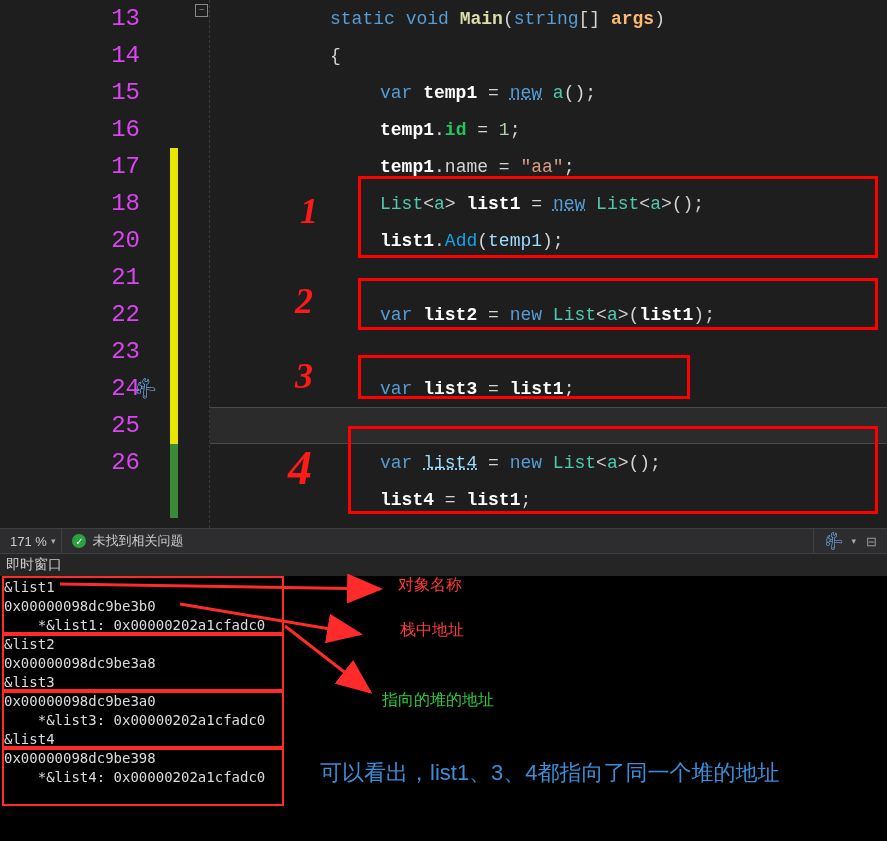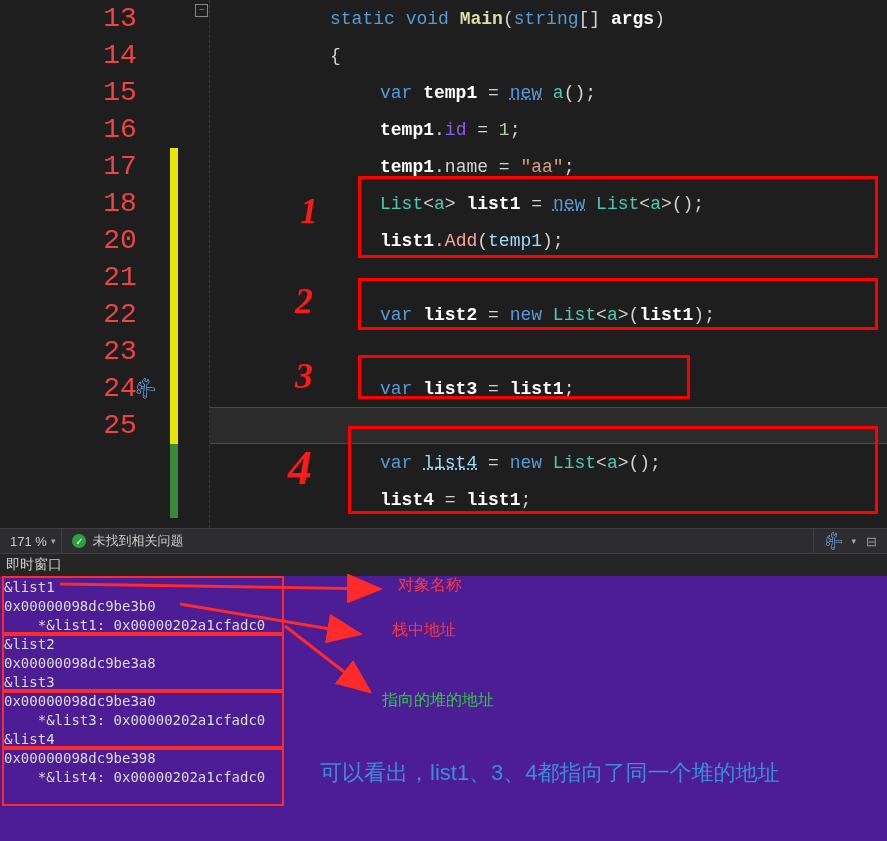--- a/index.html
+++ b/index.html
@@ -26,24 +26,24 @@
   }
   .gutter-row {
     height: 37px;
     display: flex;
     align-items: center;
     position: relative;
   }
   .line-num {
     position: absolute;
     left: 100px;
-    color: #ef4444;
-    font-size: 28px;
+    color: #d946ef;
+    font-size: 24px;
     width: 40px;
-    text-align: center;
+    text-align: right;
   }
   .fold-line {
     position: absolute;
     left: 201px;
     top: 0;
     bottom: 0;
     width: 1px;
     border-left: 1px dashed #555;
   }
   .fold-box {
@@ -87,21 +87,21 @@
     height: 37px;
     display: flex;
     align-items: center;
     font-size: 18px;
     white-space: pre;
     position: relative;
   }
   .k   { color: #569cd6; }
   .kwn { color: #569cd6; text-decoration: underline dotted #569cd6; }
   .typ { color: #4ec9b0; }
-  .mth { color: #fca5a5; }
+  .mth { color: #0ea5e9; }
   .var { color: #9cdcfe; }
   .varw{ color: #ffffff; font-weight: bold; }
   .str { color: #d69d85; }
   .num { color: #b5cea8; }
   .pun { color: #d4d4d4; }
   .fn  { color: #dcdcaa; font-weight: bold; }
 
   .red-box {
     position: absolute;
     border: 3px solid #ff0000;
@@ -150,21 +150,21 @@
   .check {
     width: 14px; height: 14px; border-radius: 50%;
     background: #2ea043; display:inline-flex; align-items:center; justify-content:center;
     color: #fff; font-size: 10px; margin: 0 6px 0 10px;
   }
   .sep2 { margin-left: auto; border-left: 1px solid #3f3f46; height:100%; padding: 0 10px; display:flex; align-items:center; gap:10px; color:#999;}
   .screw2 { font-size: 14px; color: #79b8ff; transform: rotate(-40deg); display:inline-block;}
 
   
   .imm-panel {
-    background: #4c1d95;
+    background: #000000;
     height: 287px;
     position: relative;
   }
   .imm-title {
     height: 22px;
     font-size: 14px;
     font-family: "Microsoft YaHei", sans-serif;
     color: #cccccc;
     padding-left: 6px;
     display: flex;
@@ -244,50 +244,53 @@
     <div class="gutter-row">
         <span class="line-num">23</span>
       </div>
     <div class="gutter-row">
         <span class="line-num">24</span>
       <span class="screwdriver">🛠</span>
       </div>
     <div class="gutter-row">
         <span class="line-num">25</span>
       </div>
+    <div class="gutter-row">
+        <span class="line-num">26</span>
+      </div>
   </div>
 
   <div class="code-area">
 
     <div class="code-row" style="padding-left:100px;">
       <span class="k">static</span><span> </span>
       <span class="k">void</span><span> </span>
       <span class="fn" style="color:#dcdcaa;">Main</span>
       <span class="pun">(</span>
       <span class="k">string</span>
       <span class="pun">[]</span><span> </span>
-      <span class="var" style="font-weight:bold;color:#ffffff;">args</span>
+      <span class="var" style="font-weight:bold;color:#fdba74;">args</span>
       <span class="pun">)</span>
     </div>
 
     <div class="code-row" style="padding-left:100px;"><span class="pun">{</span></div>
 
     <div class="code-row" style="padding-left:150px;">
       <span class="k">var</span><span> </span>
       <span class="varw">temp1</span>
       <span class="pun"> = </span>
       <span class="kwn">new</span><span> </span>
       <span class="typ">a</span>
       <span class="pun">();</span>
     </div>
 
     <div class="code-row" style="padding-left:150px;">
       <span class="varw">temp1</span>
       <span class="pun">.</span>
-      <span style="color:#8b5cf6;">id</span>
+      <span style="color:#22c55e;font-weight:bold;">id</span>
       <span class="pun"> = </span>
       <span class="num">1</span>
       <span class="pun">;</span>
     </div>
 
     <div class="code-row" style="padding-left:150px;">
       <span class="varw">temp1</span>
       <span class="pun">.</span>
       <span style="color:#d4d4d4;font-family:Liberation Mono, monospace;">name</span>
       <span class="pun"> = </span>
@@ -417,17 +420,17 @@
         <marker id="ah" markerWidth="12" markerHeight="10" refX="11" refY="5" orient="auto">
           <path d="M0,0 L12,5 L0,10 Z" fill="#ff2a2a"></path>
         </marker>
       </defs>
       <line x1="0" y1="10" x2="320" y2="15" stroke="#ff2a2a" stroke-width="3" marker-end="url(#ah)"></line>
       <line x1="120" y1="30" x2="300" y2="60" stroke="#ff2a2a" stroke-width="3" marker-end="url(#ah)"></line>
       <line x1="225" y1="52" x2="310" y2="118" stroke="#ff2a2a" stroke-width="3" marker-end="url(#ah)"></line>
     </svg>
 
     <div class="anno anno-red" style="left:398px;top:-1px;">对象名称</div>
-    <div class="anno anno-red" style="left:392px;top:44px;">栈中地址</div>
+    <div class="anno anno-red" style="left:400px;top:44px;">栈中地址</div>
     <div class="anno anno-green" style="left:382px;top:114px;">指向的堆的地址</div>
     <div class="anno anno-blue" style="left:320px;top:180px;width:540px;">可以看出，list1、3、4都指向了同一个堆的地址</div>
   </div>
 </div>
 
 </body></html>

